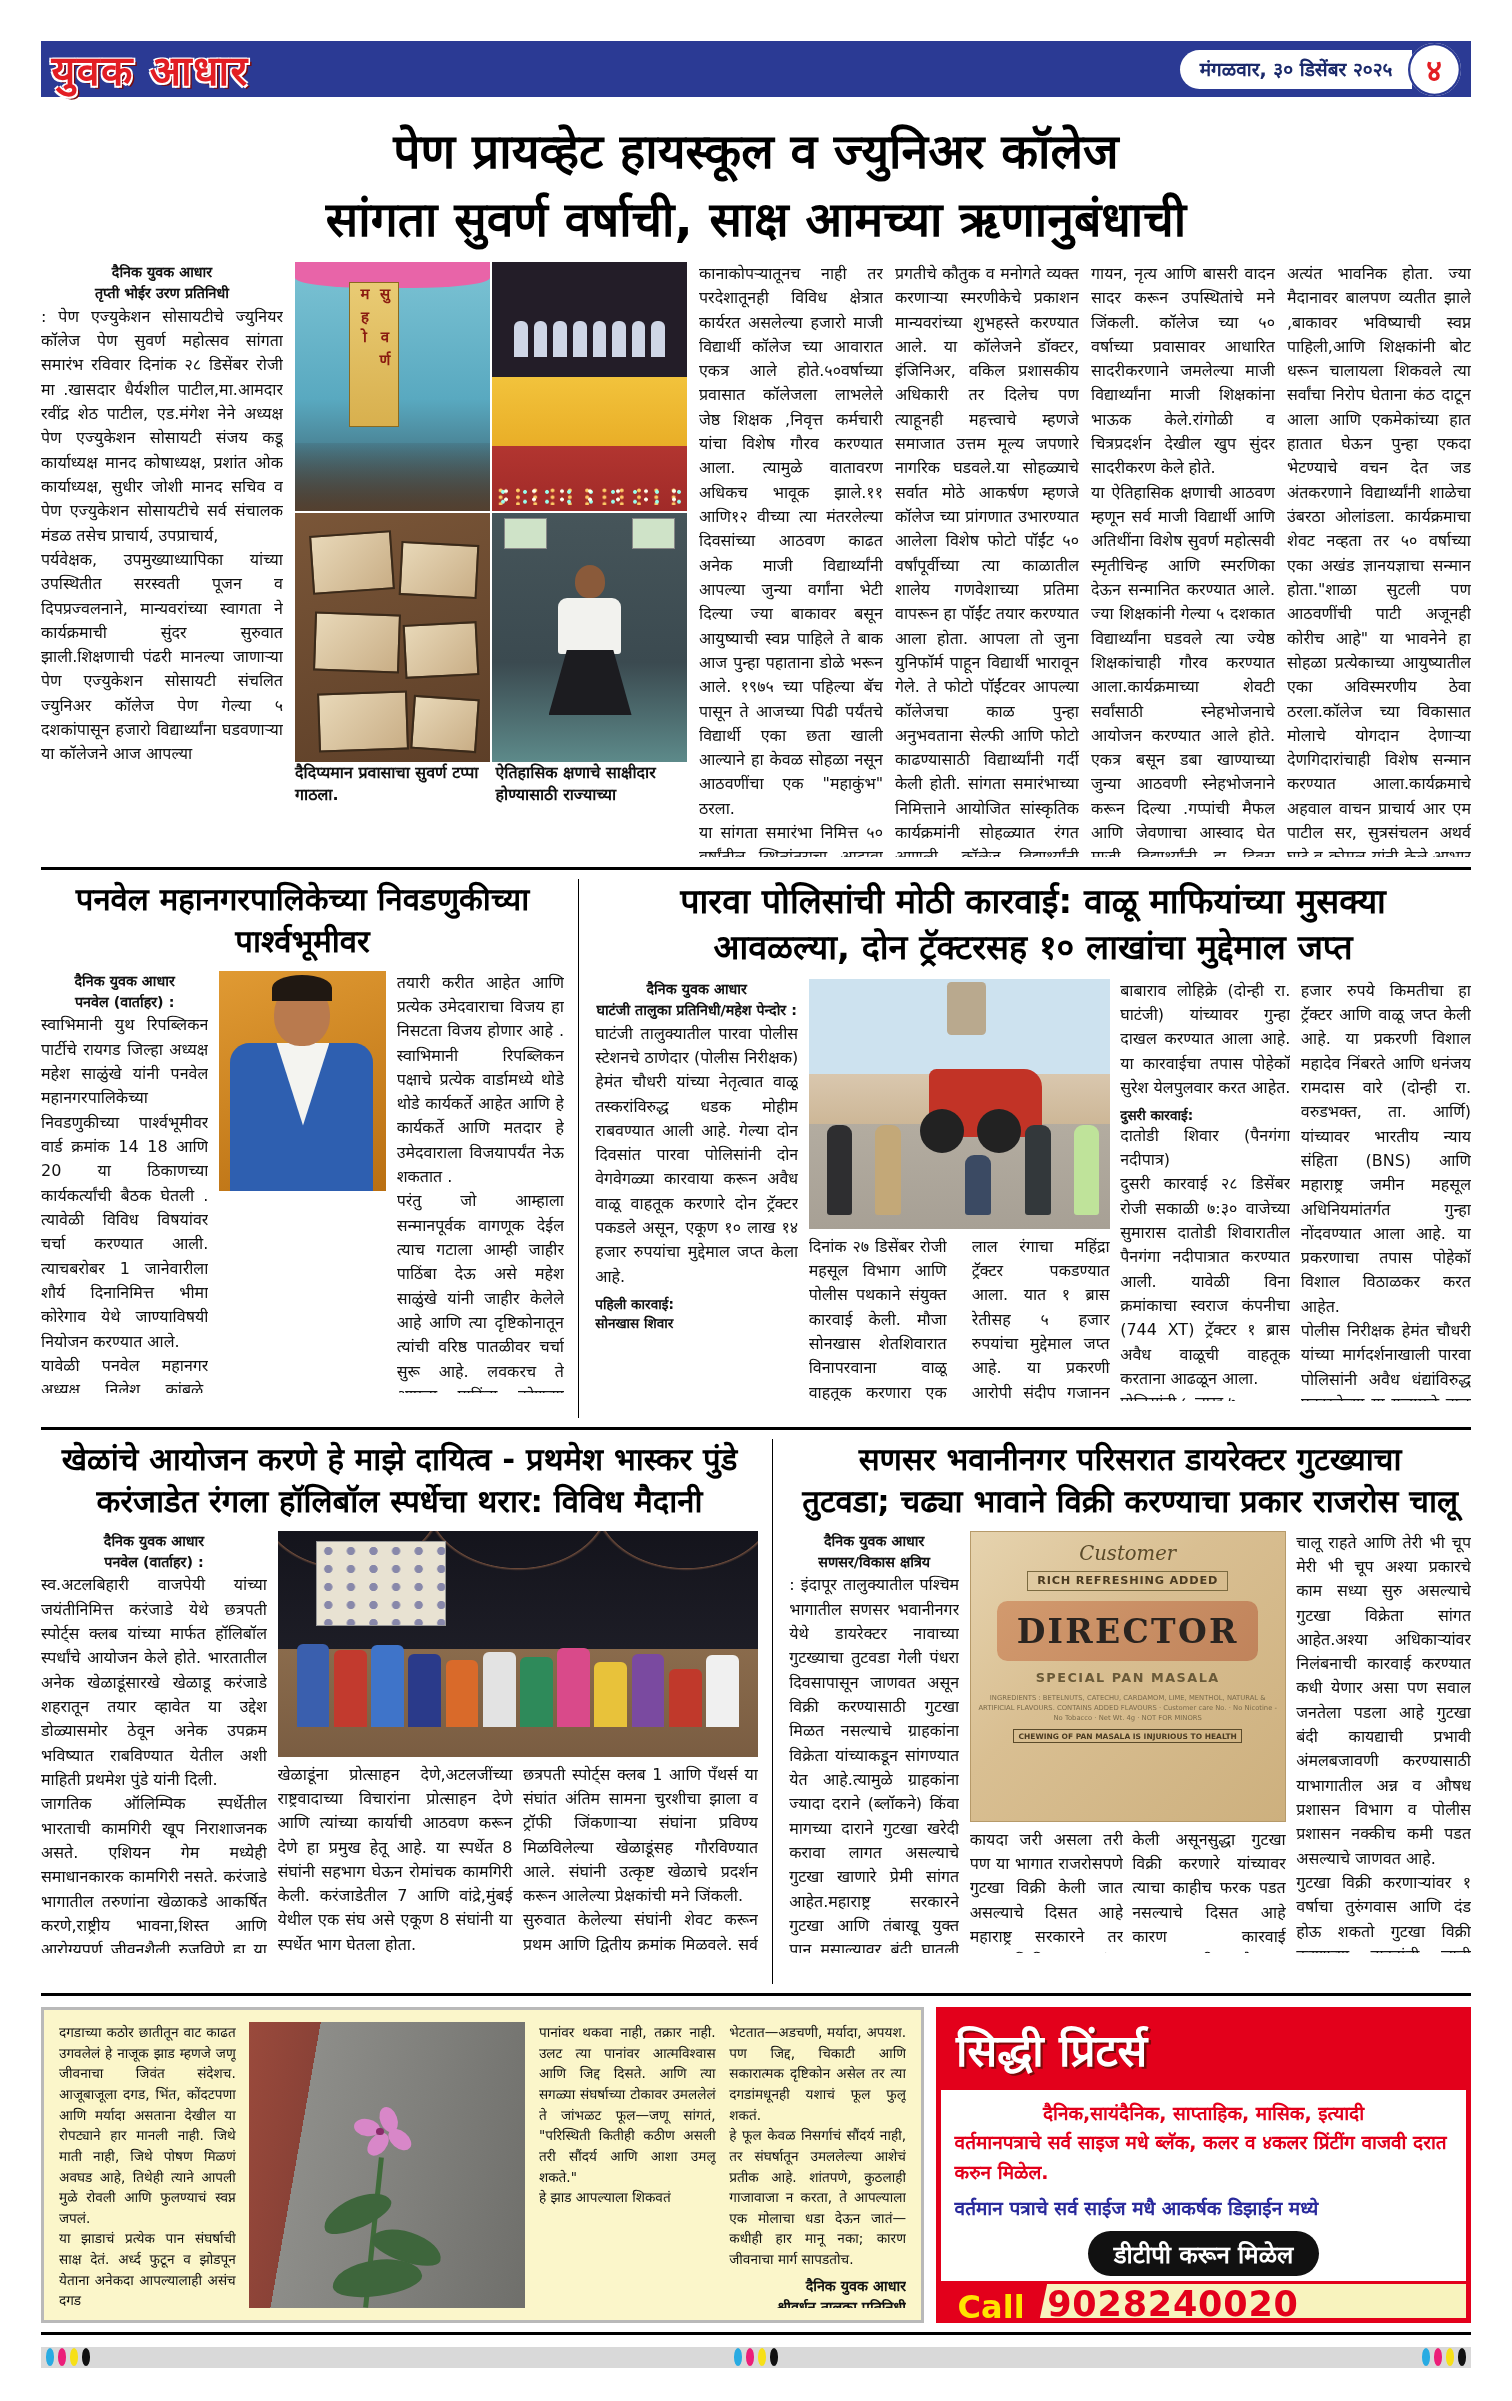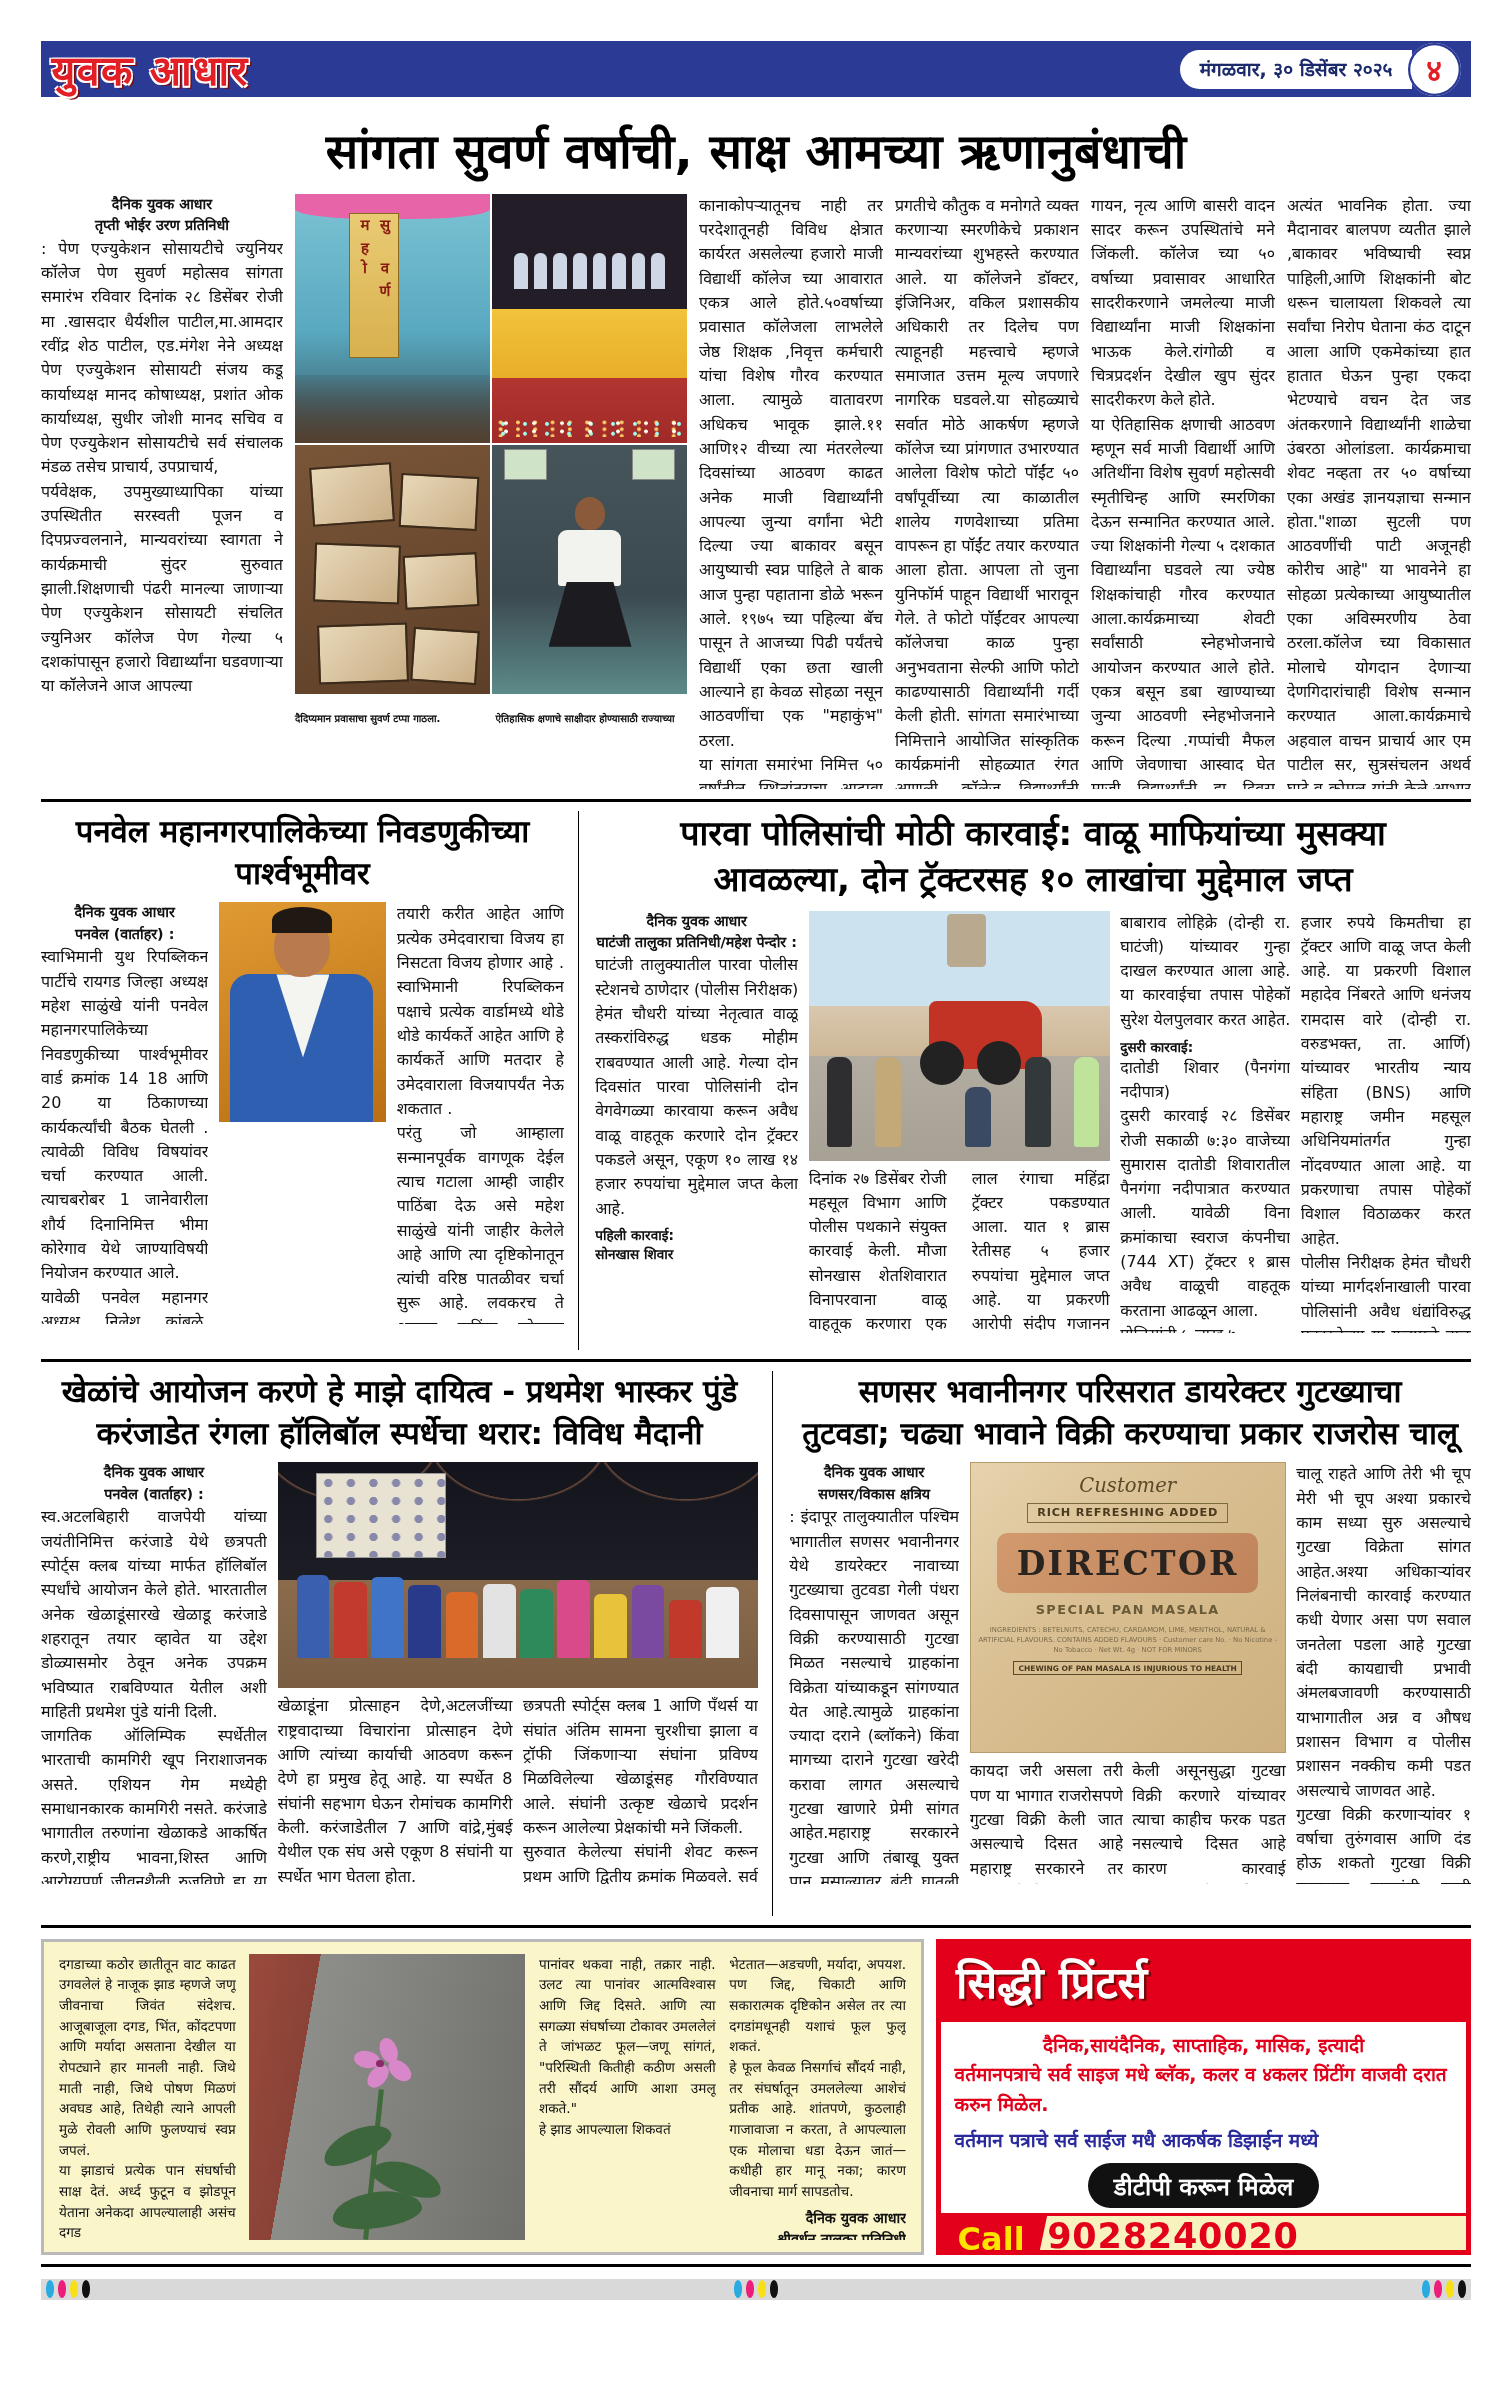--- a/index.html
+++ b/index.html
@@ -41,21 +41,21 @@
   .q-stage .confetti{position:absolute;bottom:6px;left:0;right:0;height:18px;
       background-image:radial-gradient(circle,#ffe 1.5px,transparent 2.3px),radial-gradient(circle,#9fe 1.5px,transparent 2.3px),radial-gradient(circle,#fc6 1.5px,transparent 2.3px);
       background-size:28px 8.3px,22px 9.8px,17.3px 6.8px;}
   .q-sepia{background:linear-gradient(160deg,#7a5638,#5d3f28);}
   .q-sepia i{position:absolute;background:linear-gradient(135deg,#e8d8b8,#c9ae86);border:2.3px solid #3a2a1a;}
   .q-girl{background:linear-gradient(180deg,#46555a 0%,#3b4a50 60%,#5d8a8a 100%);}
   .q-girl .shirt{position:absolute;left:50%;top:34%;width:63px;height:56px;margin-left:-32px;background:#f2f2ee;border-radius:9px 9px 3px 3px;}
   .q-girl .head{position:absolute;left:50%;top:21%;width:30px;height:33px;margin-left:-15px;background:#8a5a3a;border-radius:50% 50% 45% 45%;}
   .q-girl .skirt{position:absolute;left:50%;top:55%;width:83px;height:65px;margin-left:-41px;background:#1c1c20;clip-path:polygon(22% 0,78% 0,100% 100%,0 100%);}
   .q-girl .art{position:absolute;top:4.5px;width:41px;height:29px;background:#cfe3c8;border:1.5px solid #888;}
-  .caption-row{display:flex;gap:9px;margin-top:18px;font-weight:bold;font-size:10px;line-height:1.4;}
+  .caption-row{display:flex;gap:9px;margin-top:0;font-weight:bold;font-size:16px;line-height:1.4;}
   .caption-row>div{flex:1;}
   .s1-col{flex:1;}
   
   .section2{display:flex;gap:16.6px;margin-top:9px;height:539px;border-bottom:3px solid #000;padding-bottom:9px;}
   .art-left2{width:523px;flex:none;border-right:1.5px solid #000;padding-right:13.6px;}
   .cols3{display:flex;gap:10.5px;height:422px;}
   .cols3 .col{flex:1;}
   .portrait{height:220px;background:linear-gradient(160deg,#e09a33,#b96f12);position:relative;margin-bottom:6px;overflow:hidden;}
   .portrait .head{position:absolute;left:50%;top:12px;width:56px;height:63px;margin-left:-28px;background:#b97a4e;border-radius:50% 50% 46% 46%;}
   .portrait .hair{position:absolute;left:50%;top:4.5px;width:60px;height:25.6px;margin-left:-30px;background:#201812;border-radius:50% 50% 0 0;}
@@ -144,20 +144,21 @@
 
   <div class="masthead">
     <div class="paper-name">युवक आधार</div>
     <div class="date-wrap">
       <div class="date-box">मंगळवार, ३० डिसेंबर २०२५</div>
       <div class="page-circle">४</div>
     </div>
   </div>
 
   <div class="lead-headline">
+    <div>पेण प्रायव्हेट हायस्कूल व ज्युनिअर कॉलेज</div>
     <div>सांगता सुवर्ण वर्षाची, साक्ष आमच्या ऋणानुबंधाची</div>
   </div>
 
   <div class="section1">
     <div class="s1-colA col">
       <div class="byline">दैनिक युवक आधार</div>
       <div class="byline">तृप्ती भोईर उरण प्रतिनिधी</div>
       <div class="body-text">: पेण एज्युकेशन सोसायटीचे ज्युनियर कॉलेज पेण सुवर्ण महोत्सव सांगता समारंभ रविवार दिनांक २८ डिसेंबर रोजी मा .खासदार धैर्यशील पाटील,मा.आमदार रवींद्र शेठ पाटील, एड.मंगेश नेने अध्यक्ष पेण एज्युकेशन सोसायटी संजय कडू कार्याध्यक्ष मानद कोषाध्यक्ष, प्रशांत ओक कार्याध्यक्ष, सुधीर जोशी मानद सचिव व पेण एज्युकेशन सोसायटीचे सर्व संचालक मंडळ तसेच प्राचार्य, उपप्राचार्य,
 पर्यवेक्षक, उपमुख्याध्यापिका यांच्या उपस्थितीत सरस्वती पूजन व दिपप्रज्वलनाने, मान्यवरांच्या स्वागता ने कार्यक्रमाची सुंदर सुरुवात झाली.शिक्षणाची पंढरी मानल्या जाणाऱ्या पेण एज्युकेशन सोसायटी संचलित ज्युनिअर कॉलेज पेण गेल्या ५ दशकांपासून हजारो विद्यार्थ्यांना घडवणाऱ्या या कॉलेजने आज आपल्या</div>
     </div>

